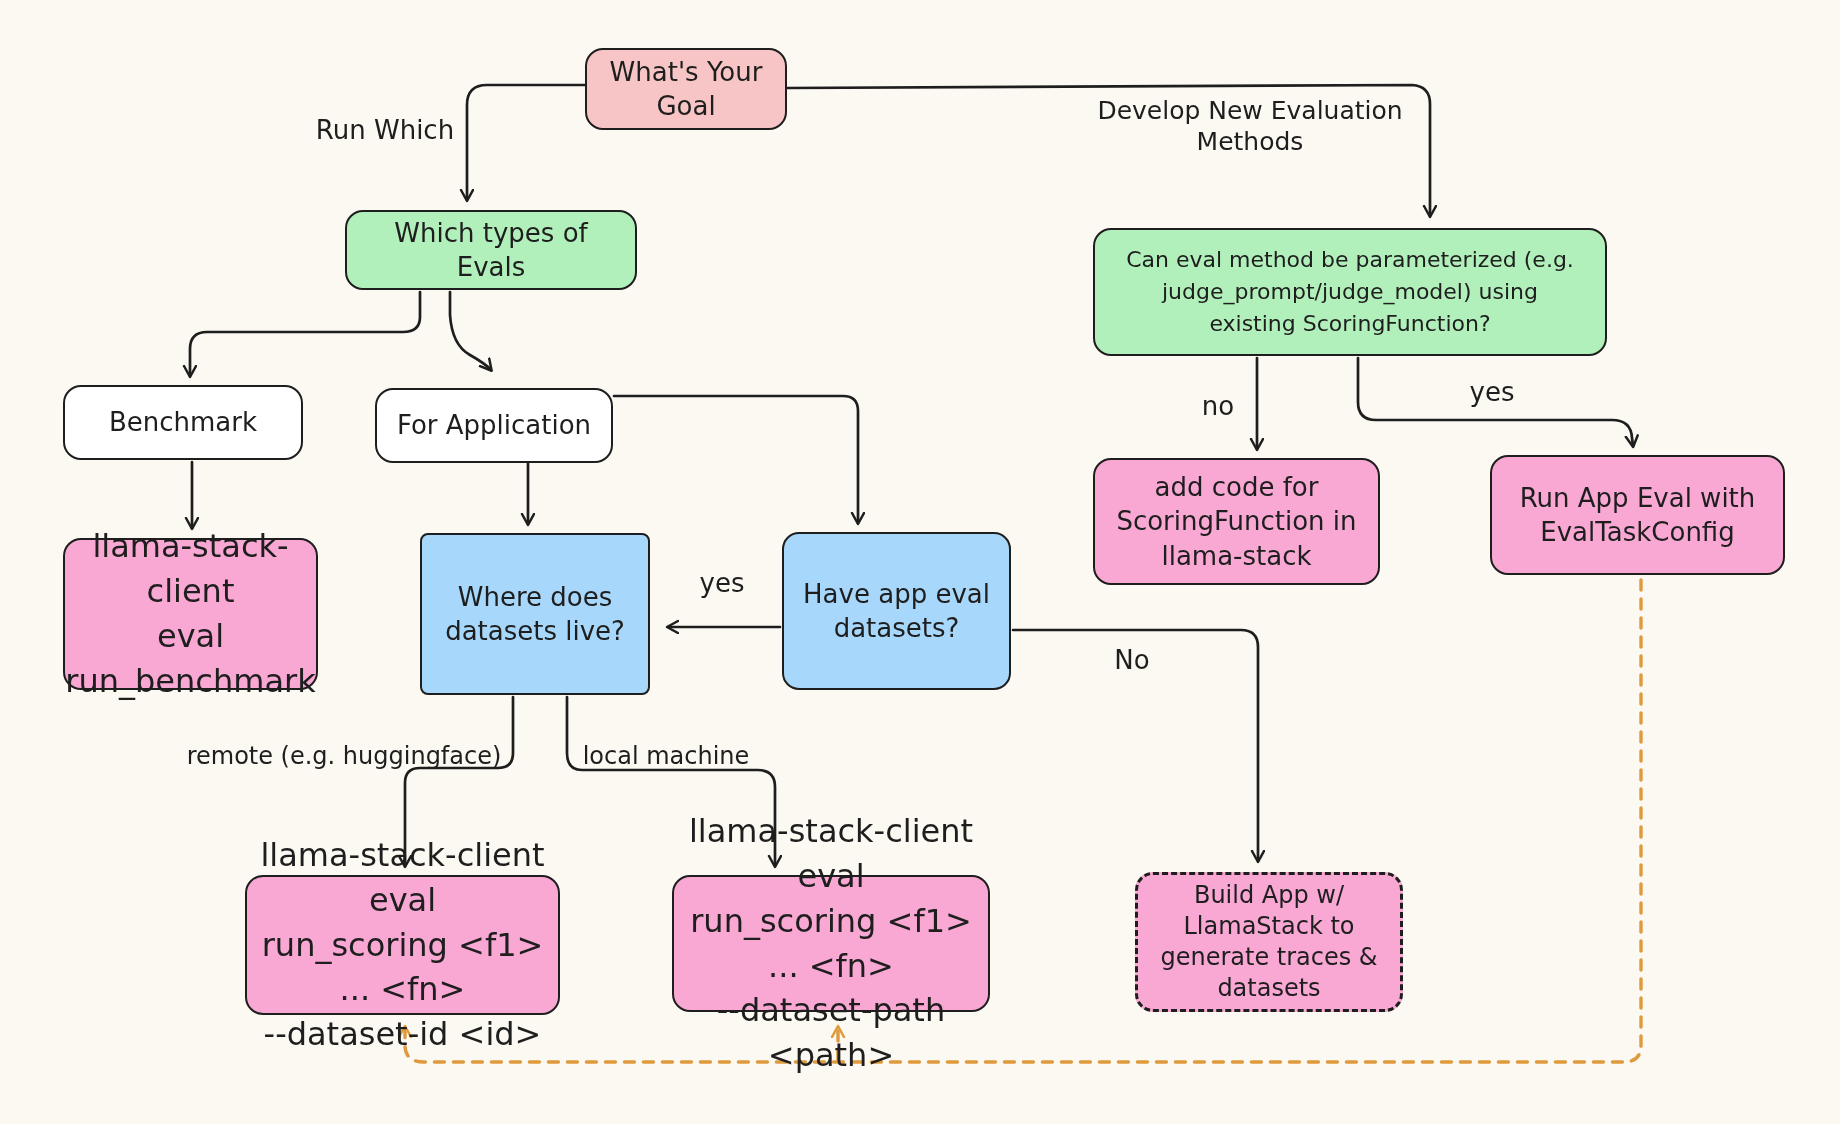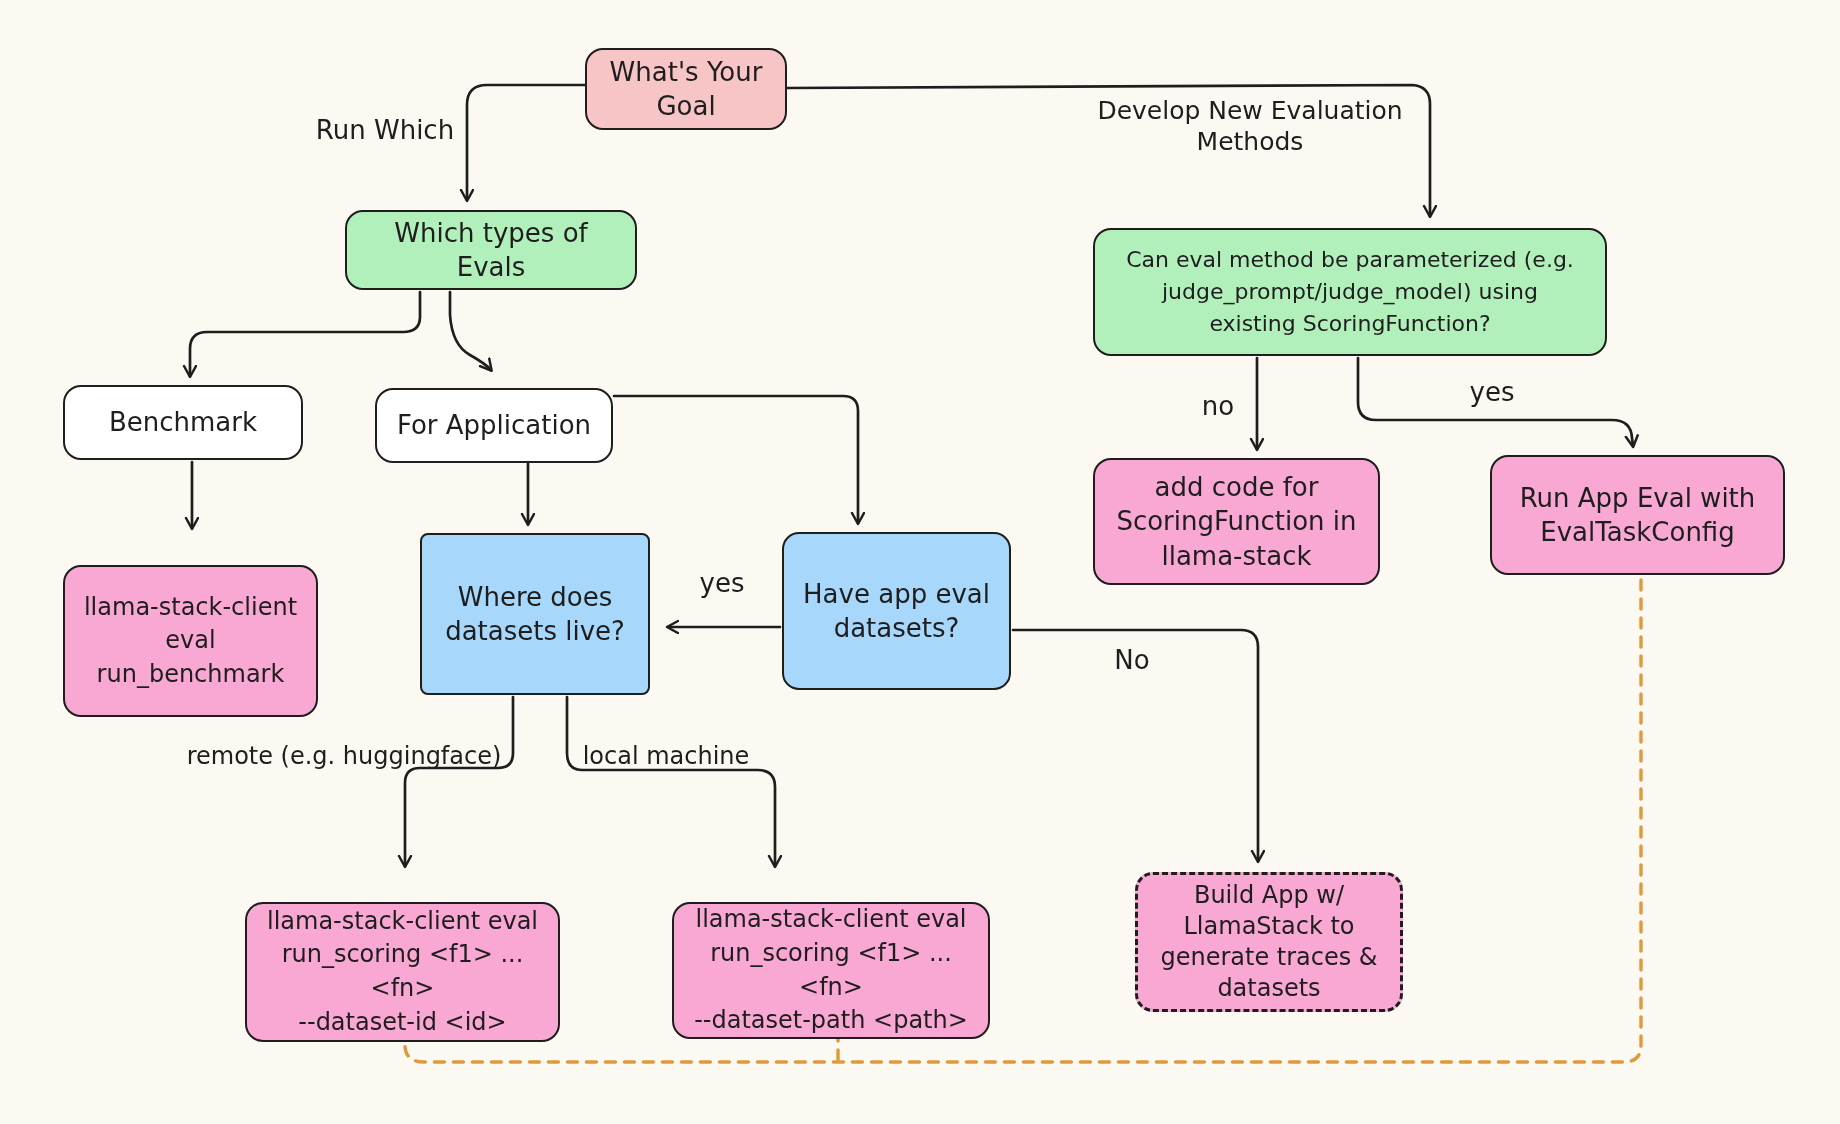--- a/index.html
+++ b/index.html
@@ -27,21 +27,21 @@
     padding:16px 8px;
   }
   .node .txt{white-space:pre-line;display:block;}
   .pink{background:#f7c5c5;}
   .green{background:#b2f0bb;}
   .blue{background:#a7d7fb;}
   .yellow{background:#f9a8d4;}
   .white{background:#ffffff;}
   .dashedb{border-style:dashed;border-width:3px;}
   .fs22{font-size:22px;line-height:1.45;}
-  .fs24{font-size:24px;line-height:1.4;margin-top:27px;}
+  .fs24{font-size:32px;line-height:1.4;}
   .fs24t{font-size:24px;line-height:1.3;}
   .elabel{
     position:absolute;
     font-size:26px;color:#1e1e1e;
     text-align:center;white-space:pre-line;line-height:1.25;
   }
   .fs25{font-size:25px;}
   .fs24l{font-size:24px;}
 </style>
 </head>

